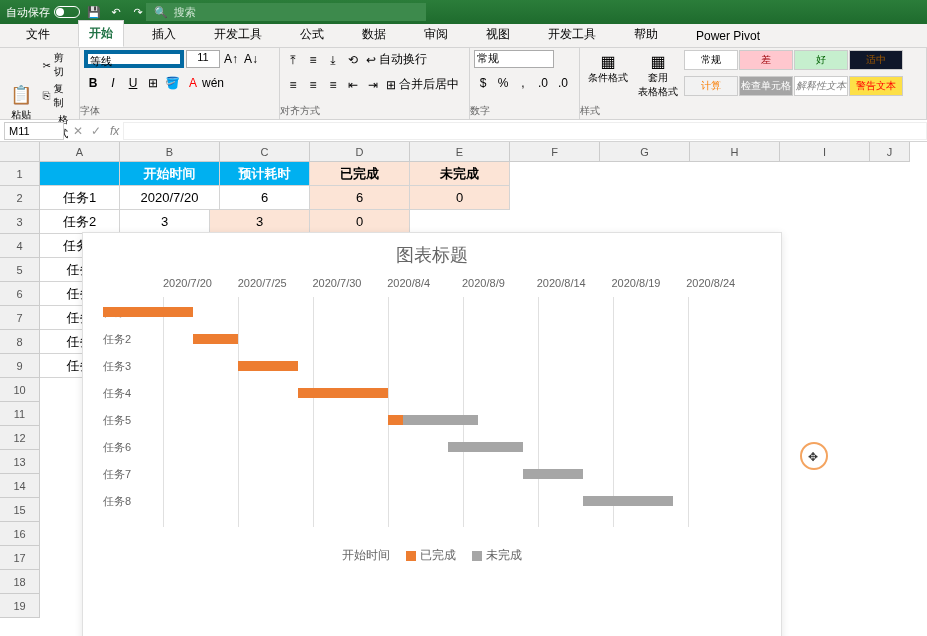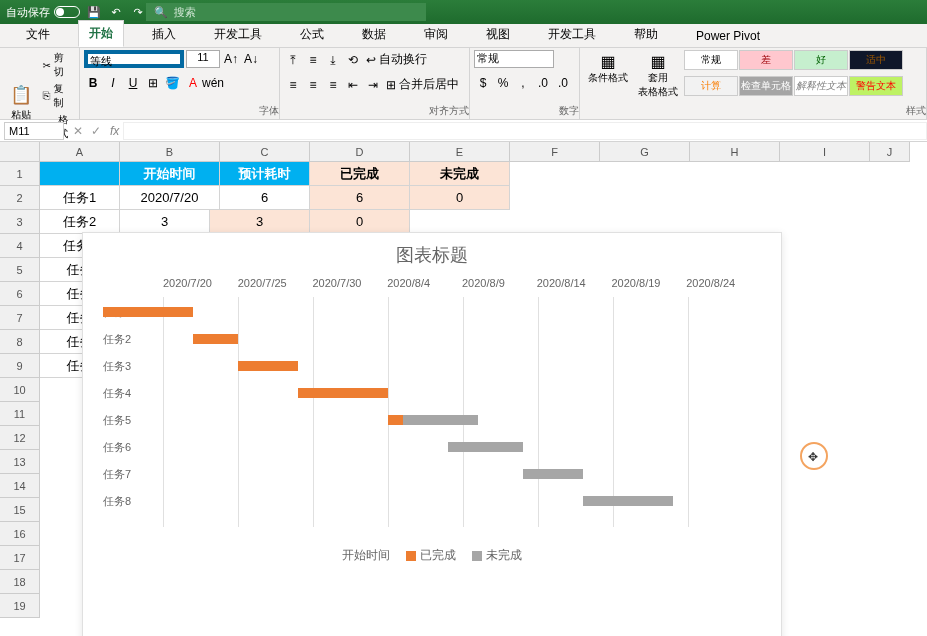--- a/index.html
+++ b/index.html
@@ -11,21 +11,21 @@
 .toggle::after{content:"";position:absolute;left:1px;top:1px;width:8px;height:8px;border-radius:50%;background:#fff}
 .qat-icon{width:16px;height:16px;display:flex;align-items:center;justify-content:center}
 .titlebar .center{flex:1;text-align:center}
 .searchbox{background:#3d8a4c;width:280px;height:18px;display:flex;align-items:center;padding:0 8px;gap:6px;color:#cfe6d3}
 .menutabs{height:24px;background:#f3f2f1;display:flex;align-items:flex-end;border-bottom:1px solid #d4d4d4;padding-left:16px;gap:18px}
 .menutab{padding:4px 10px;font-size:12px;cursor:pointer}
 .menutab.active{background:#fff;border:1px solid #d4d4d4;border-bottom:1px solid #fff;color:#217346;font-weight:bold}
 .ribbon{height:72px;background:#f3f2f1;display:flex;border-bottom:1px solid #d4d4d4}
 .rgroup{border-right:1px solid #d4d4d4;display:flex;flex-direction:column}
 .rgroup-body{flex:1;display:flex;padding:2px 4px;gap:2px}
-.rgroup-label{text-align:right;font-size:10px;color:#666;padding:1px 0}
+.rgroup-label{text-align:left;font-size:10px;color:#666;padding:1px 0}
 .clipb{width:80px}
 .vbtn{display:flex;flex-direction:column;align-items:center;justify-content:center;padding:2px 6px;gap:2px;font-size:10px}
 .smallrows{display:flex;flex-direction:column;gap:1px;font-size:10px}
 .smallrow{display:flex;align-items:center;gap:3px;padding:1px 2px}
 .fontgrp{width:200px}
 .fontrow{display:flex;gap:2px;align-items:center}
 .fontsel{width:100px;height:18px;border:4px solid #0369a1;background:#fff;font-size:11px;padding:0 2px}
 .sizesel{width:34px;height:18px;border:1px solid #ababab;background:#fff;font-size:11px;text-align:center}
 .fbtn{width:18px;height:18px;display:flex;align-items:center;justify-content:center;font-size:12px}
 .aligngrp{width:190px}
@@ -35,21 +35,21 @@
 .stylebtn{display:flex;flex-direction:column;align-items:center;padding:2px 4px;font-size:10px}
 .cellstyles{display:flex;flex-wrap:wrap;gap:1px;width:220px}
 .cstyle{width:54px;height:20px;font-size:10px;display:flex;align-items:center;justify-content:center;border:1px solid #ccc}
 .cs-normal{background:#fff}
 .cs-bad{background:#ffc7ce;color:#9c0006}
 .cs-good{background:#c6efce;color:#006100}
 .cs-neutral{background:#0f172a;color:#9c5700}
 .cs-calc{background:#f2f2f2;color:#fa7d00}
 .cs-check{background:#a5a5a5;color:#fff}
 .cs-expl{background:#fff;color:#7f7f7f;font-style:italic}
-.cs-warn{background:#bef264;color:#ff0000}
+.cs-warn{background:#fde047;color:#ff0000}
 .namebox-row{height:22px;border-bottom:1px solid #d4d4d4;display:flex;align-items:center;background:#fff}
 .namebox{width:60px;height:18px;border:1px solid #ccc;margin-left:4px;padding:0 4px;font-size:11px}
 .fxbtns{display:flex;gap:2px;margin:0 6px;color:#999}
 .fxbtn{width:16px;text-align:center}
 .fxlabel{font-style:italic;color:#888;margin-right:4px}
 .fxbar{flex:1;height:18px;border:1px solid #eee}
 .sheet{position:relative;height:494px;background:#fff}
 .colheads{display:flex;height:20px;position:absolute;top:0;left:0}
 .corner{width:40px;height:20px;background:#f0f0f0;border-right:1px solid #ccc;border-bottom:1px solid #ccc}
 .colh{height:20px;background:#f0f0f0;border-right:1px solid #ccc;border-bottom:1px solid #ccc;display:flex;align-items:center;justify-content:center;font-size:11px;color:#555}

